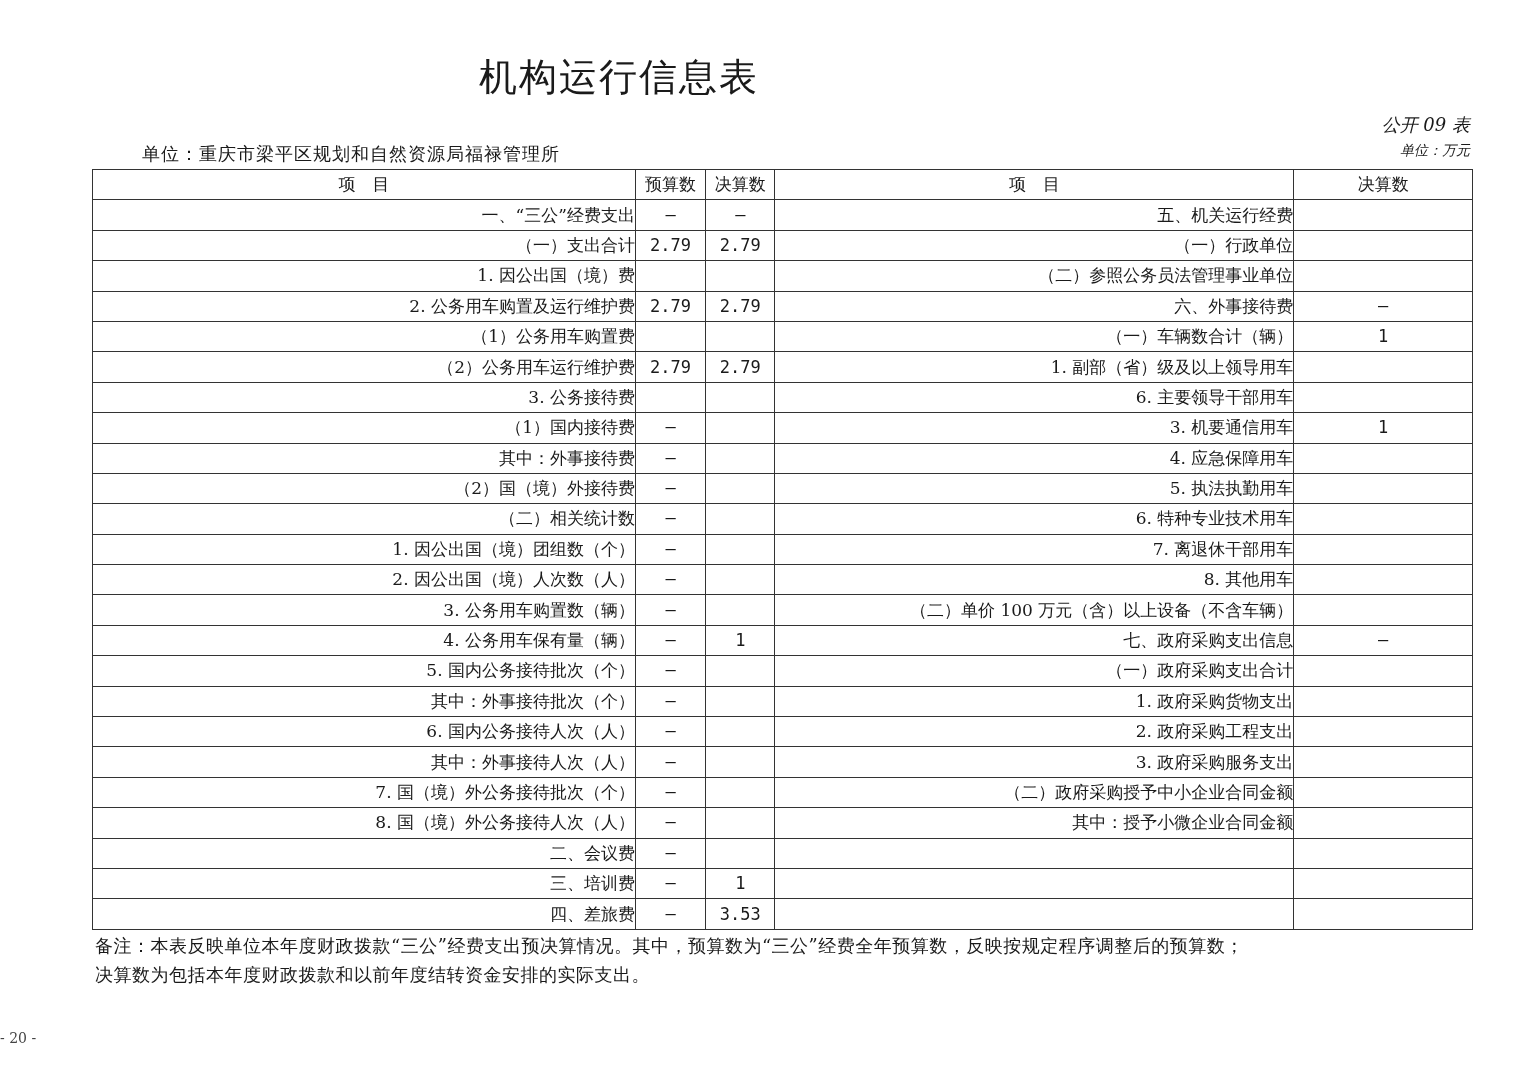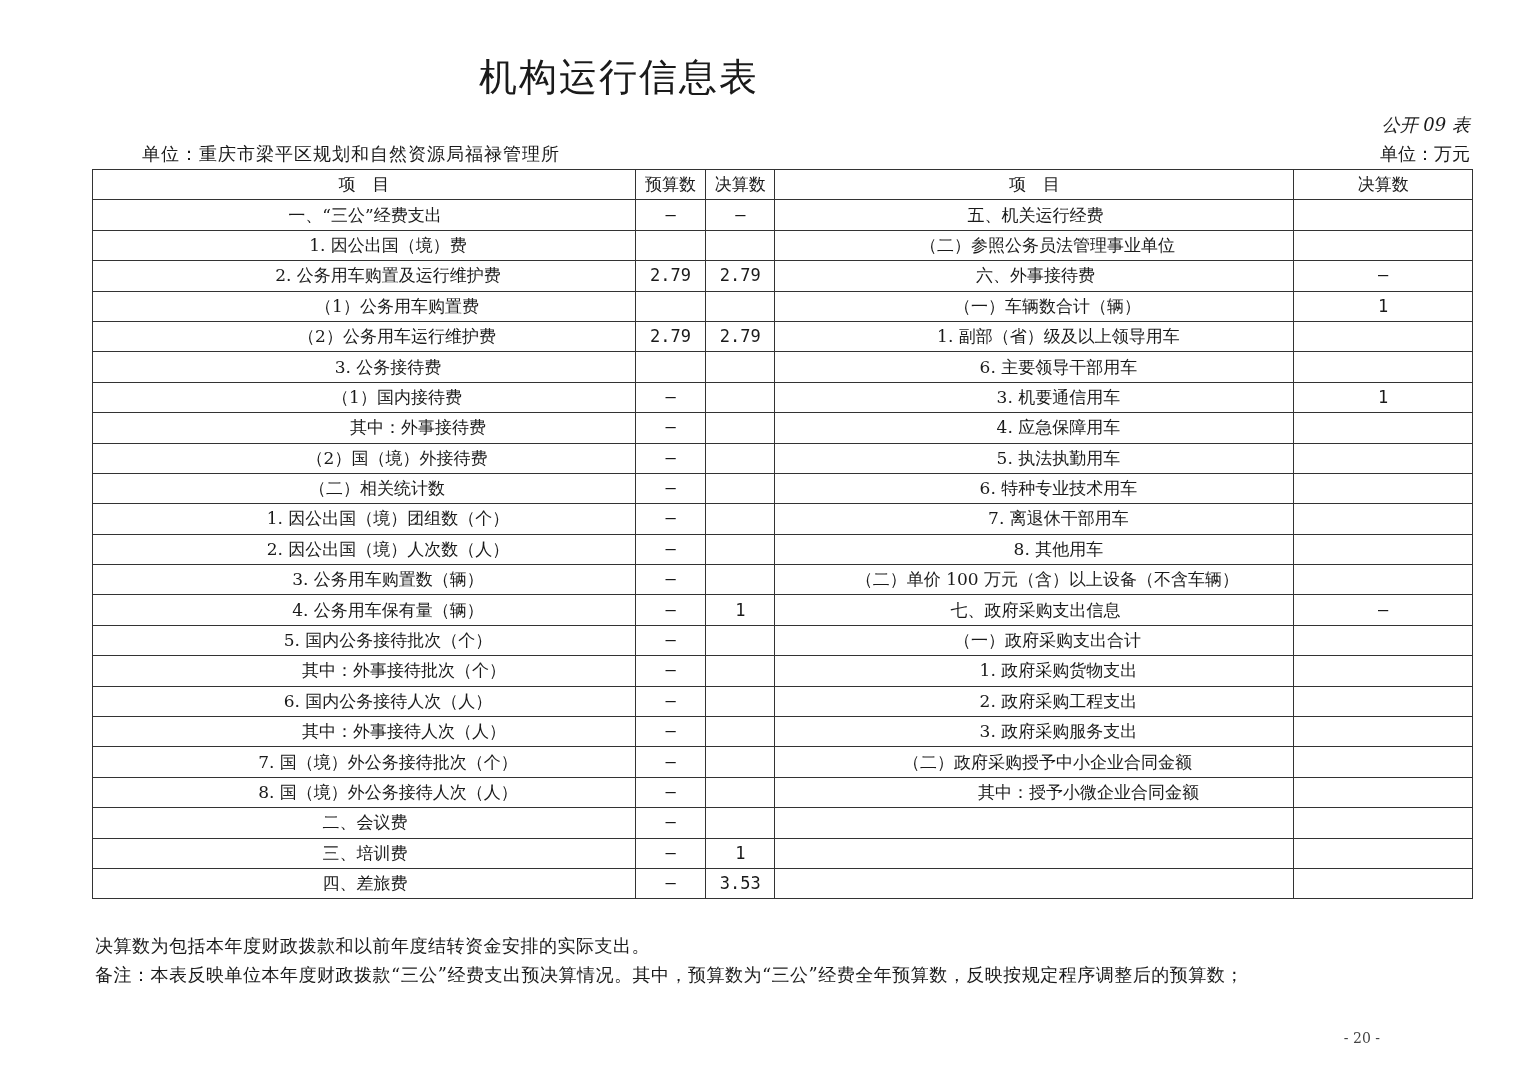--- a/index.html
+++ b/index.html
@@ -2,41 +2,41 @@
 <html><head>
 <meta charset="utf-8">
 <style>
   html, body { margin: 0; padding: 0; background: #ffffff; }
   body { width: 1520px; height: 1074px; position: relative; overflow: hidden;
          font-family: "DejaVu Serif", "Liberation Serif", serif; color: #1a1a1a; }
   .title { position: absolute; top: 52px; left: 0; width: 1238px; text-align: center;
            font-size: 38px; letter-spacing: 2px; font-weight: normal; }
   .form-code { position: absolute; top: 113px; right: 50px; font-size: 18px; font-style: italic; }
   .unit-left { position: absolute; top: 142px; left: 95px; font-size: 18px; letter-spacing: 1px; margin-left: 47px; }
-  .unit-right { position: absolute; top: 142px; right: 50px; font-size: 18px; }
+  .unit-right { position: absolute; top: 142px; right: 50px; font-size: 14px; font-style: italic; }
   table.main { position: absolute; top: 169px; left: 92px; border-collapse: collapse;
                table-layout: fixed; width: 1381px; }
   table.main td, table.main th { border: 1.3px solid #333; height: 29.4px; padding: 0; font-size: 17px;
                font-weight: normal; white-space: nowrap; overflow: hidden; line-height: 29px; }
   table.main th { text-align: center; font-family: Liberation Serif, serif; }
   .c-item { width: 541px; }
   .c-budget { width: 70px; }
   .c-final { width: 69px; }
   .c-ritem { width: 517px; }
   .c-rfinal { width: 178px; }
   td.num { text-align: center; font-family: "DejaVu Sans Mono", "Liberation Mono", monospace; font-size: 15px; }
-  td.lbl { text-align: center; margin-top: 19px; }
+  td.lbl { text-align: right; margin-top: 19px; }
   .i0 { padding-left: 2px !important; }
   .i1 { padding-left: 26px !important; }
   .i2 { padding-left: 48px !important; }
   .i3 { padding-left: 66px !important; }
   .i4 { padding-left: 108px !important; }
   .i5 { padding-left: 80px !important; }
   .note { position: absolute; top: 931px; left: 95px; width: 1380px; font-size: 18px; line-height: 29px; letter-spacing: 0.5px; }
-  .page-num { position: absolute; top: 1030px; left: 0; width: 1380px; text-align: right; font-size: 14px; color: #444; }
+  .page-num { position: absolute; top: 1030px; left: 0; width: 1380px; text-align: left; font-size: 14px; color: #444; }
 </style>
 </head>
 <body>
 
 <div class="title">机构运行信息表</div>
 <div class="form-code">公开 09 表</div>
 <div class="unit-left">单位：重庆市梁平区规划和自然资源局福禄管理所</div>
 <div class="unit-right">单位：万元</div>
 
 <table class="main">
@@ -58,20 +58,27 @@
   </thead>
   <tbody id="table-body">
       <tr>
         <td class="lbl i0">一、“三公”经费支出</td>
         <td class="num">—</td>
         <td class="num">—</td>
         <td class="lbl i0">五、机关运行经费</td>
         <td class="num"></td>
       </tr>
       <tr>
+        <td class="lbl i1">（一）支出合计</td>
+        <td class="num">2.79</td>
+        <td class="num">2.79</td>
+        <td class="lbl i1">（一）行政单位</td>
+        <td class="num"></td>
+      </tr>
+      <tr>
         <td class="lbl i2">1. 因公出国（境）费</td>
         <td class="num"></td>
         <td class="num"></td>
         <td class="lbl i1">（二）参照公务员法管理事业单位</td>
         <td class="num"></td>
       </tr>
       <tr>
         <td class="lbl i2">2. 公务用车购置及运行维护费</td>
         <td class="num">2.79</td>
         <td class="num">2.79</td>
@@ -215,17 +222,17 @@
         <td class="lbl i0">四、差旅费</td>
         <td class="num">—</td>
         <td class="num">3.53</td>
         <td class="lbl i0"></td>
         <td class="num"></td>
       </tr>
     </tbody>
 </table>
 
 <div class="note">
+  <div>备注：本表反映单位本年度财政拨款“三公”经费支出预决算情况。其中，预算数为“三公”经费全年预算数，反映按规定程序调整后的预算数；</div>
   <div>决算数为包括本年度财政拨款和以前年度结转资金安排的实际支出。</div>
-  <div>备注：本表反映单位本年度财政拨款“三公”经费支出预决算情况。其中，预算数为“三公”经费全年预算数，反映按规定程序调整后的预算数；</div>
 </div>
 
 <div class="page-num">- 20 -</div>
 
 </body></html>

